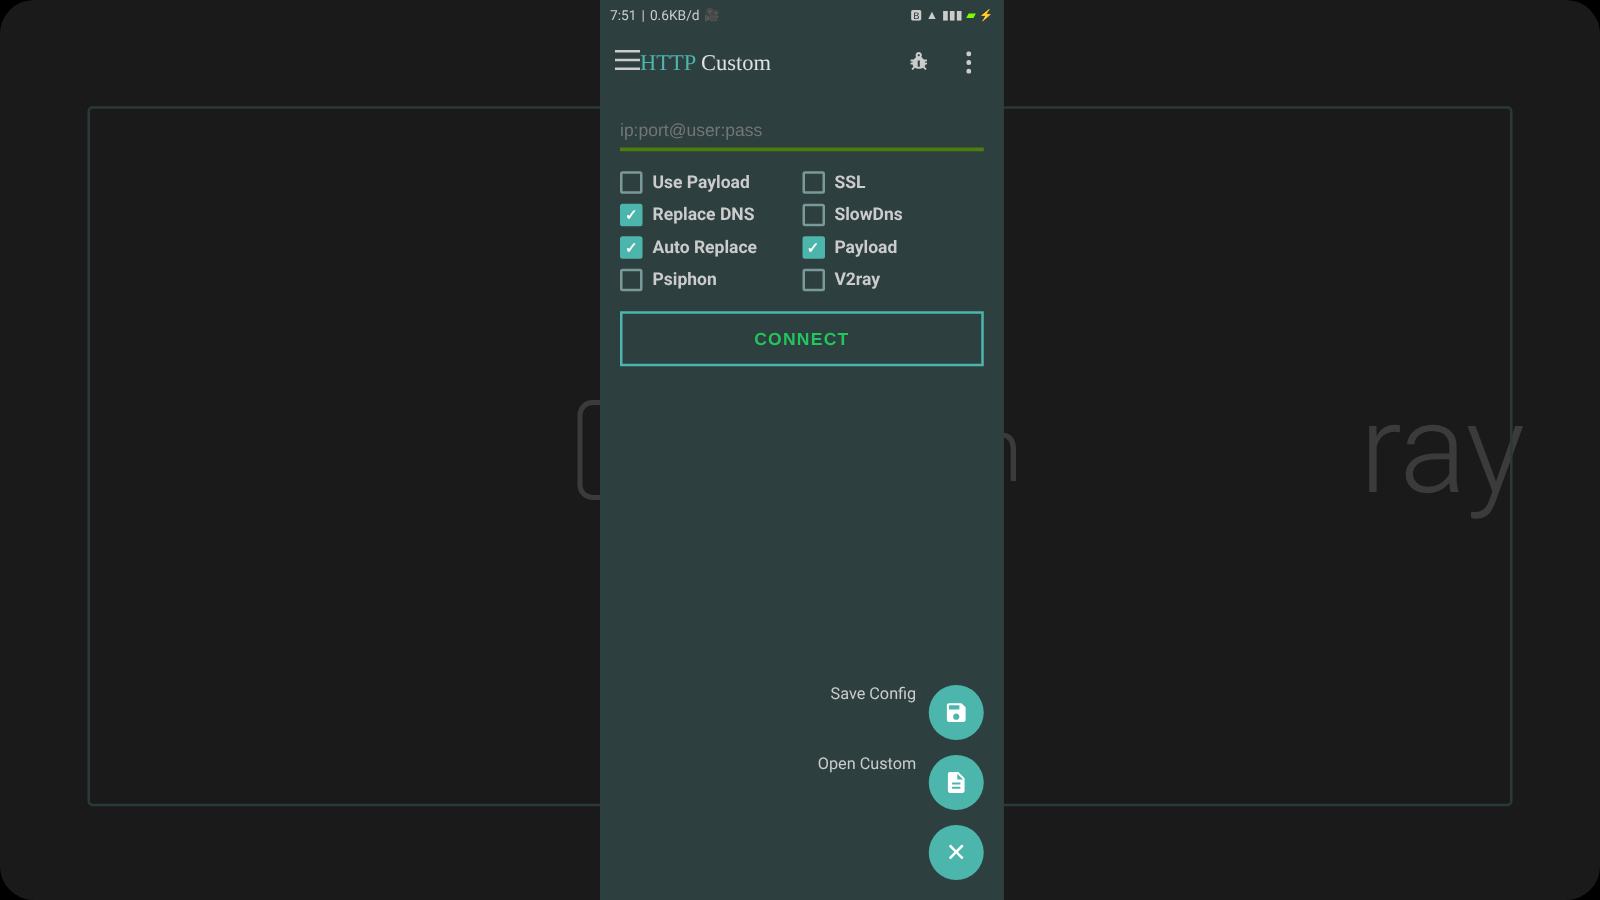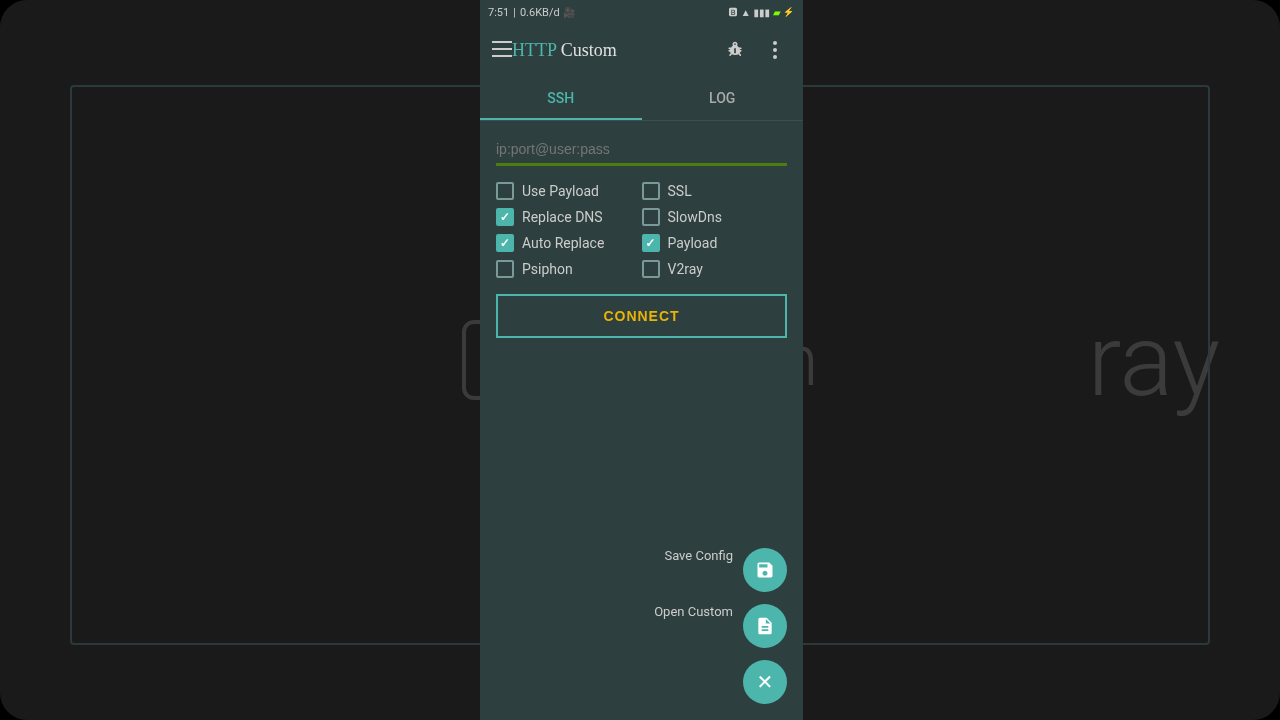--- a/index.html
+++ b/index.html
@@ -205,20 +205,21 @@
       outline: none;
       margin-bottom: 16px;
     }
 
     
     .checkbox-grid {
       display: grid;
       grid-template-columns: 1fr 1fr;
       gap: 8px 0;
       margin-bottom: 16px;
+      font-weight: bold;
     }
 
     .checkbox-row {
       display: flex;
       align-items: center;
       gap: 8px;
       cursor: pointer;
     }
 
     .checkbox {
@@ -254,21 +255,21 @@
       font-size: 14px;
       color: #ccc;
     }
 
     
     .connect-btn {
       width: 100%;
       height: 44px;
       background: transparent;
       border: 2px solid #4db6ac;
-      color: #eab308;
+      color: #22c55e;
       font-size: 14px;
       font-weight: 600;
       letter-spacing: 1px;
       cursor: pointer;
       display: flex;
       align-items: center;
       justify-content: center;
     }
 
     
@@ -372,28 +373,20 @@
       <div class="icon-btn">
         <svg width="4" height="18" viewBox="0 0 4 18" fill="none">
           <circle cx="2" cy="2" r="2" fill="#ccc"></circle>
           <circle cx="2" cy="9" r="2" fill="#ccc"></circle>
           <circle cx="2" cy="16" r="2" fill="#ccc"></circle>
         </svg>
       </div>
     </div>
   </div>
 
-  <div class="tabs">
-    <div class="tab active">
-      <span>SSH</span>
-    </div>
-    <div class="tab">
-      <span>LOG</span>
-    </div>
-  </div>
 
   <div class="content">
 
     
     <input class="input-field" type="text" value="" placeholder="ip:port@user:pass" style="">
 
     
     <div class="checkbox-grid">
 
       <div class="checkbox-row">

